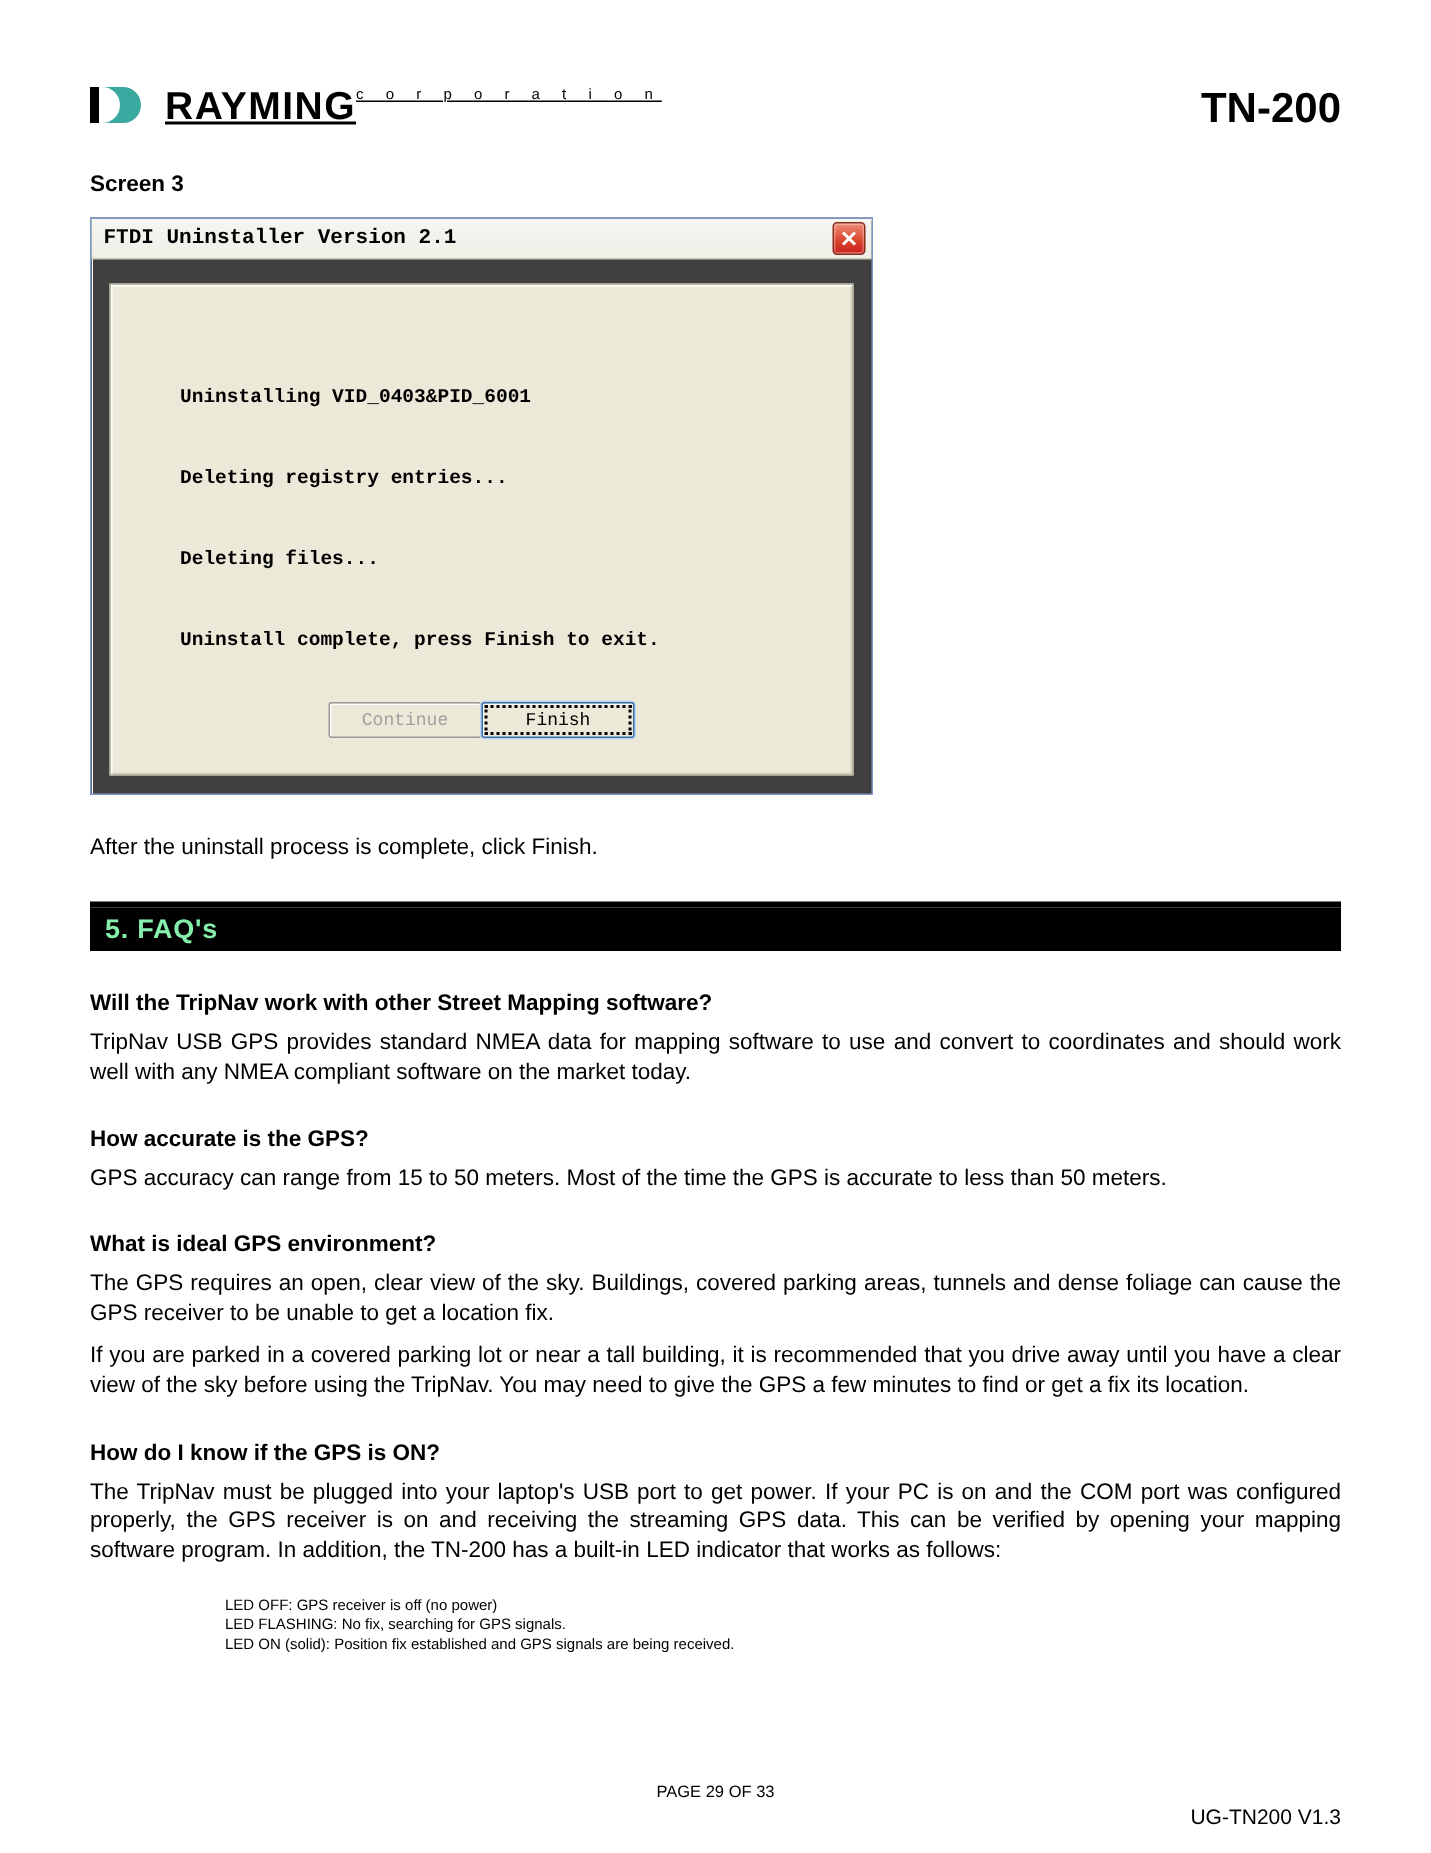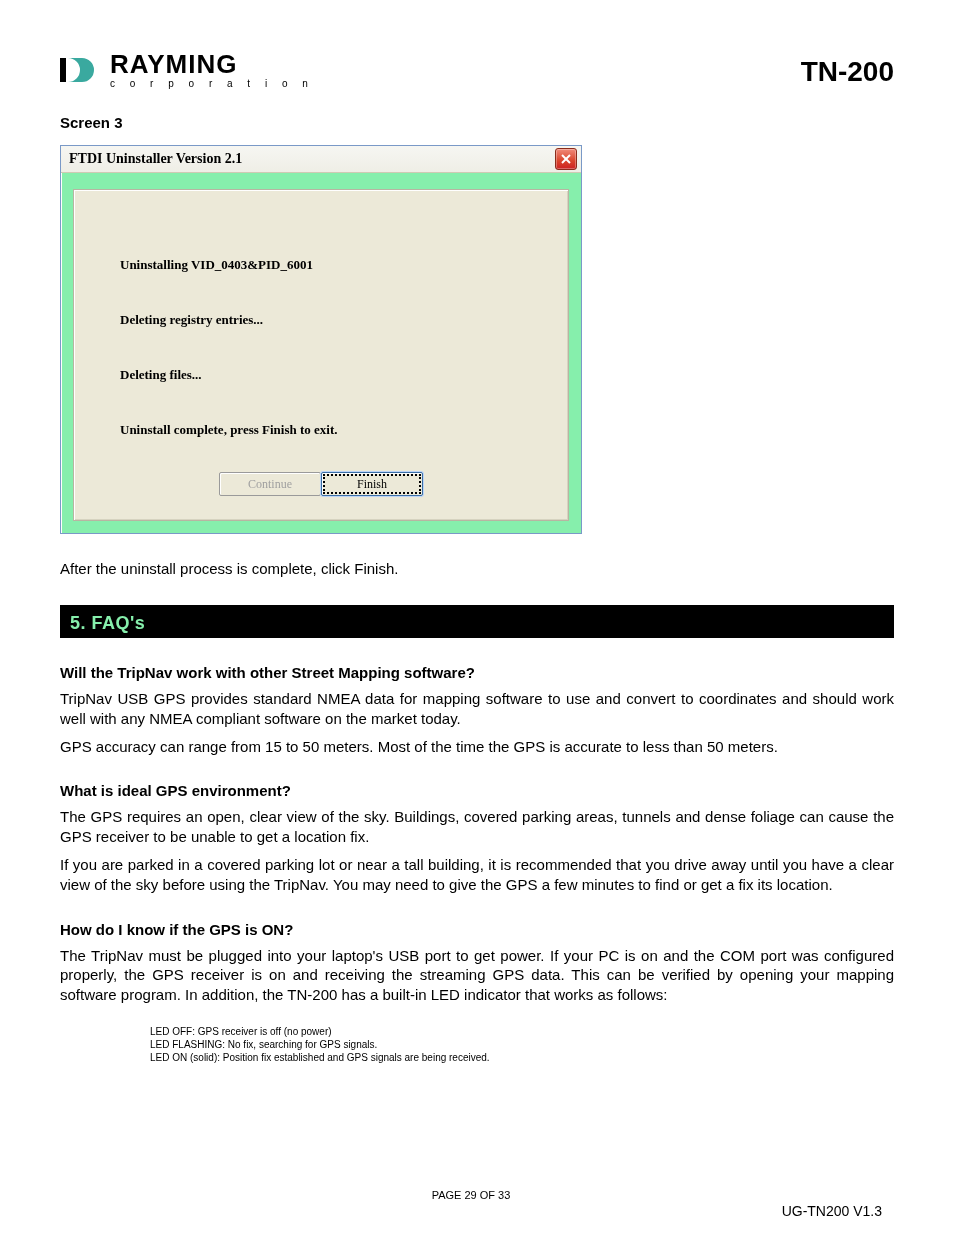--- a/index.html
+++ b/index.html
@@ -28,22 +28,23 @@
     align-items: center;
     gap: 10px;
   }
   .logo-mark {
     width: 40px;
     height: 40px;
     position: relative;
   }
   .logo-text {
     display: flex;
-    flex-direction: column;
+    flex-direction: row;
     line-height: 1;
+    text-decoration: underline;
   }
   .logo-name {
     font-weight: 900;
     font-size: 26px;
     letter-spacing: 1px;
     font-family: Arial Black, Arial, sans-serif;
   }
   .logo-sub {
     font-size: 10px;
     letter-spacing: 6px;
@@ -55,22 +56,22 @@
     margin-top: 6px;
   }
   .screen-label {
     font-weight: 700;
     font-size: 15px;
     margin: 6px 0 14px 0;
   }
   .dialog {
     width: 520px;
     border: 1px solid #7a99c7;
-    background: #86efac;
-    font-family: Liberation Serif, serif;
+    background: #404040;
+    font-family: Liberation Mono, monospace;
     box-shadow: 1px 1px 0 #fff inset;
   }
   .titlebar {
     height: 26px;
     background: linear-gradient(180deg, #f6f6f2 0%, #efeee6 100%);
     display: flex;
     align-items: center;
     justify-content: space-between;
     padding: 0 4px 0 8px;
     border-bottom: 1px solid #cfcab3;
@@ -167,21 +168,21 @@
   .led-list {
     margin-top: 20px;
     margin-left: 90px;
     font-size: 10px;
     line-height: 1.32;
   }
   .footer {
     position: absolute;
     bottom: 34px;
     left: 60px;
-    right: 72px;
+    right: 60px;
     font-size: 11px;
   }
   .footer-center {
     text-align: center;
   }
   .footer-right {
     position: absolute;
     right: 0;
     bottom: -18px;
     font-size: 14px;
@@ -239,20 +240,21 @@
   </div>
 
   <div class="post-text">After the uninstall process is complete, click Finish.</div>
 
   <hr class="section-rule">
   <div class="section-bar">5.  FAQ's</div>
 
   <div class="faq-q">Will the TripNav work with other Street Mapping software?</div>
   <div class="faq-a">TripNav USB GPS provides standard NMEA data for mapping software to use and convert to coordinates and should work well with any NMEA compliant software on the market today.</div>
 
+  <div class="faq-q">How accurate is the GPS?</div>
   <div class="faq-a">GPS accuracy can range from 15 to 50 meters. Most of the time the GPS is accurate to less than 50 meters.</div>
 
   <div class="faq-q">What is ideal GPS environment?</div>
   <div class="faq-a">The GPS requires an open, clear view of the sky. Buildings, covered parking areas, tunnels and dense foliage can cause the GPS receiver to be unable to get a location fix.</div>
   <div class="faq-a">If you are parked in a covered parking lot or near a tall building, it is recommended that you drive away until you have a clear view of the sky before using the TripNav.  You may need to give the GPS a few minutes to find or get a fix its location.</div>
 
   <div class="faq-q">How do I know if the GPS is ON?</div>
   <div class="faq-a">The TripNav must be plugged into your laptop's USB port to get power.  If your PC is on and the COM port was configured properly, the GPS receiver is on and receiving the streaming GPS data.  This can be verified by opening your mapping software program.  In addition, the TN-200 has a built-in LED indicator that works as follows:</div>
 
   <div class="led-list">

